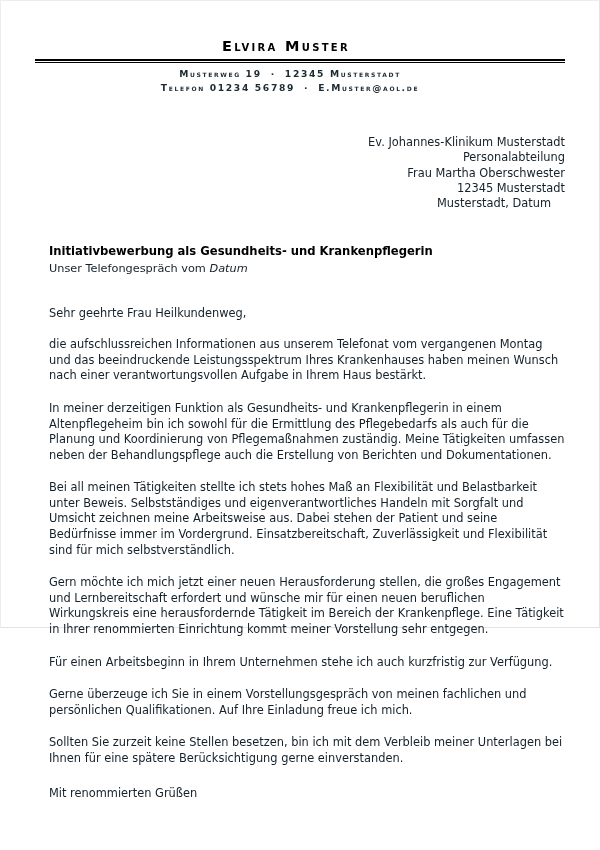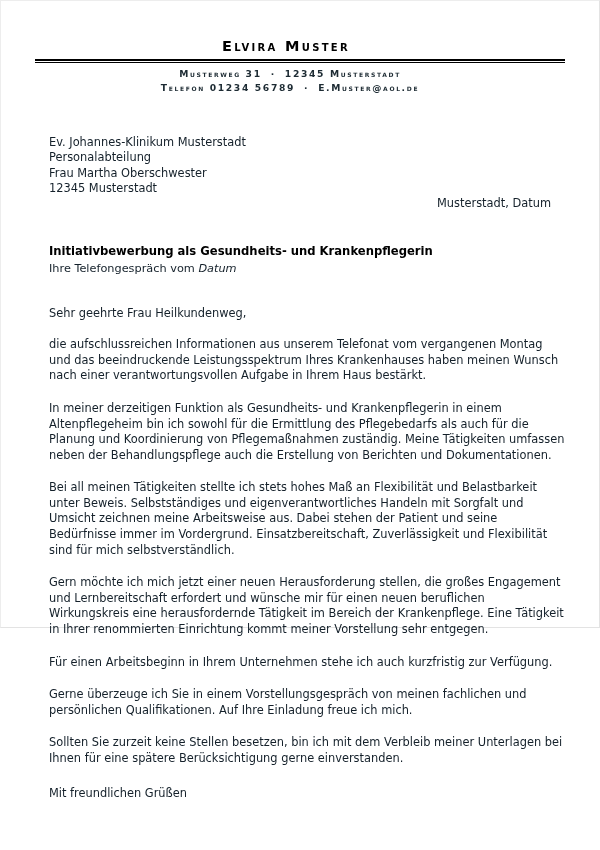--- a/index.html
+++ b/index.html
@@ -74,21 +74,21 @@
   .content {
     padding: 0 34px 0 48px;
   }
 
   .recipient {
     margin-top: 42px;
     font-size: 11.4px;
     line-height: 15.3px;
     color: #14202a;
   }
-  .recipient div { white-space: pre; }
+  .recipient div { white-space: pre; text-align: right; }
 
   .date-line {
     text-align: right;
     font-size: 11.4px;
     color: #14202a;
     padding-right: 14px;
   }
 
   .subject {
     margin-top: 34px;
@@ -128,49 +128,49 @@
 </style>
 </head>
 <body>
 
 <div class="page">
 
   <div class="letterhead">
     <div class="sender-name">Elvira Muster</div>
     <div class="rule-double"></div>
     <div class="contact-line">
-      <span>Musterweg 31</span><span class="sep">·</span><span>12345 Musterstadt</span>
+      <span>Musterweg 19</span><span class="sep">·</span><span>12345 Musterstadt</span>
     </div>
     <div class="contact-line second">
       <span>Telefon 01234 56789</span><span class="sep">·</span><span>E.Muster@aol.de</span>
     </div>
   </div>
 
   <div class="content">
 
     <div class="recipient">
       <div>Ev. Johannes-Klinikum Musterstadt</div>
       <div>Personalabteilung</div>
       <div>Frau Martha Oberschwester</div>
       <div>12345 Musterstadt</div>
     </div>
 
     <div class="date-line">Musterstadt, Datum</div>
 
     <div class="subject">Initiativbewerbung als Gesundheits- und Krankenpflegerin</div>
     <div class="subject-sub">
-      <span>Ihre Telefongespräch vom </span><i>Datum</i>
+      <span>Unser Telefongespräch vom </span><i>Datum</i>
     </div>
 
     <div class="salutation">Sehr geehrte Frau Heilkundenweg,</div>
 
     <div class="para">die aufschlussreichen Informationen aus unserem Telefonat vom vergangenen Montag und das beeindruckende Leistungsspektrum Ihres Krankenhauses haben meinen Wunsch nach einer verantwortungsvollen Aufgabe in Ihrem Haus bestärkt.</div>
     <div class="para">In meiner derzeitigen Funktion als Gesundheits- und Krankenpflegerin in einem Altenpflegeheim bin ich sowohl für die Ermittlung des Pflegebedarfs als auch für die Planung und Koordinierung von Pflegemaßnahmen zuständig. Meine Tätigkeiten umfassen neben der Behandlungspflege auch die Erstellung von Berichten und Dokumentationen.</div>
     <div class="para">Bei all meinen Tätigkeiten stellte ich stets hohes Maß an Flexibilität und Belastbarkeit unter Beweis. Selbstständiges und eigenverantwortliches Handeln mit Sorgfalt und Umsicht zeichnen meine Arbeitsweise aus. Dabei stehen der Patient und seine Bedürfnisse immer im Vordergrund. Einsatzbereitschaft, Zuverlässigkeit und Flexibilität sind für mich selbstverständlich.</div>
     <div class="para">Gern möchte ich mich jetzt einer neuen Herausforderung stellen, die großes Engagement und Lernbereitschaft erfordert und wünsche mir für einen neuen beruflichen Wirkungskreis eine herausfordernde Tätigkeit im Bereich der Krankenpflege. Eine Tätigkeit in Ihrer renommierten Einrichtung kommt meiner Vorstellung sehr entgegen.</div>
     <div class="para">Für einen Arbeitsbeginn in Ihrem Unternehmen stehe ich auch kurzfristig zur Verfügung.</div>
     <div class="para">Gerne überzeuge ich Sie in einem Vorstellungsgespräch von meinen fachlichen und persönlichen Qualifikationen. Auf Ihre Einladung freue ich mich.</div>
     <div class="para">Sollten Sie zurzeit keine Stellen besetzen, bin ich mit dem Verbleib meiner Unterlagen bei Ihnen für eine spätere Berücksichtigung gerne einverstanden.</div>
 
-    <div class="closing">Mit freundlichen Grüßen</div>
+    <div class="closing">Mit renommierten Grüßen</div>
 
   </div>
 </div>
 
 </body></html>

